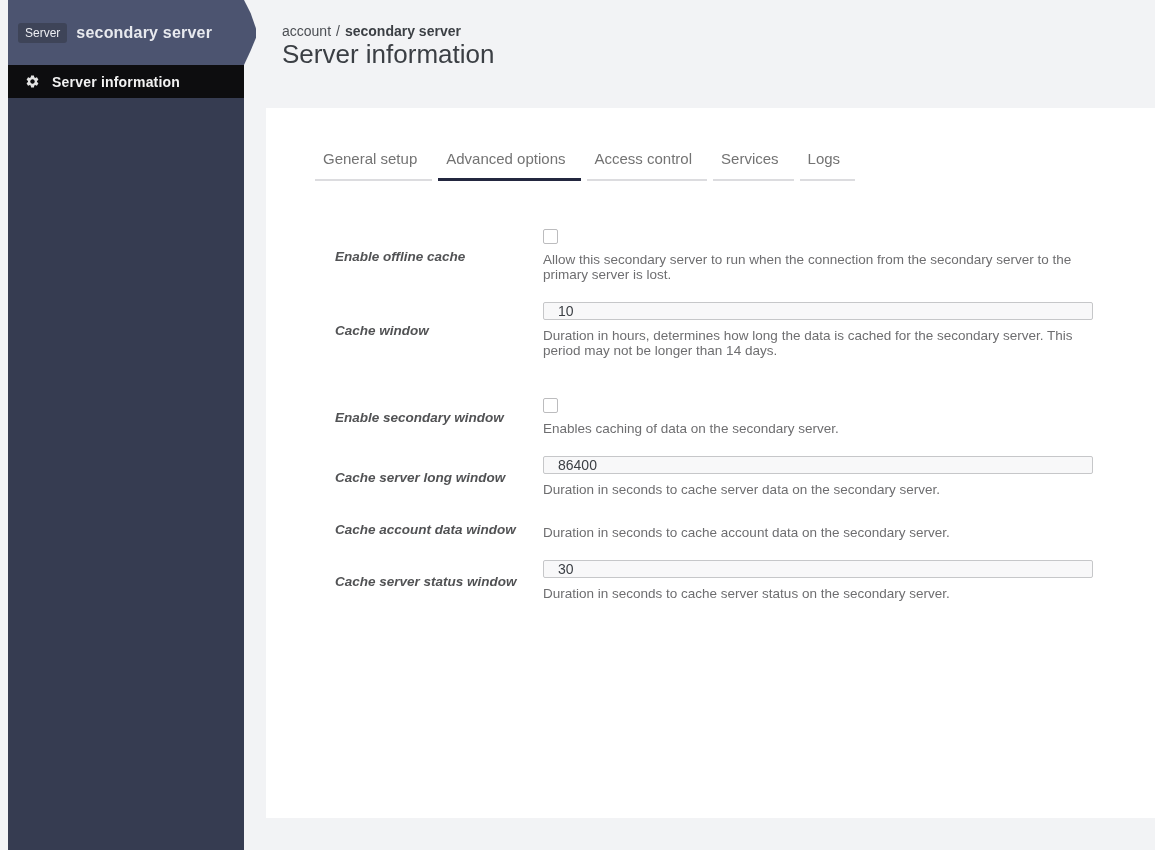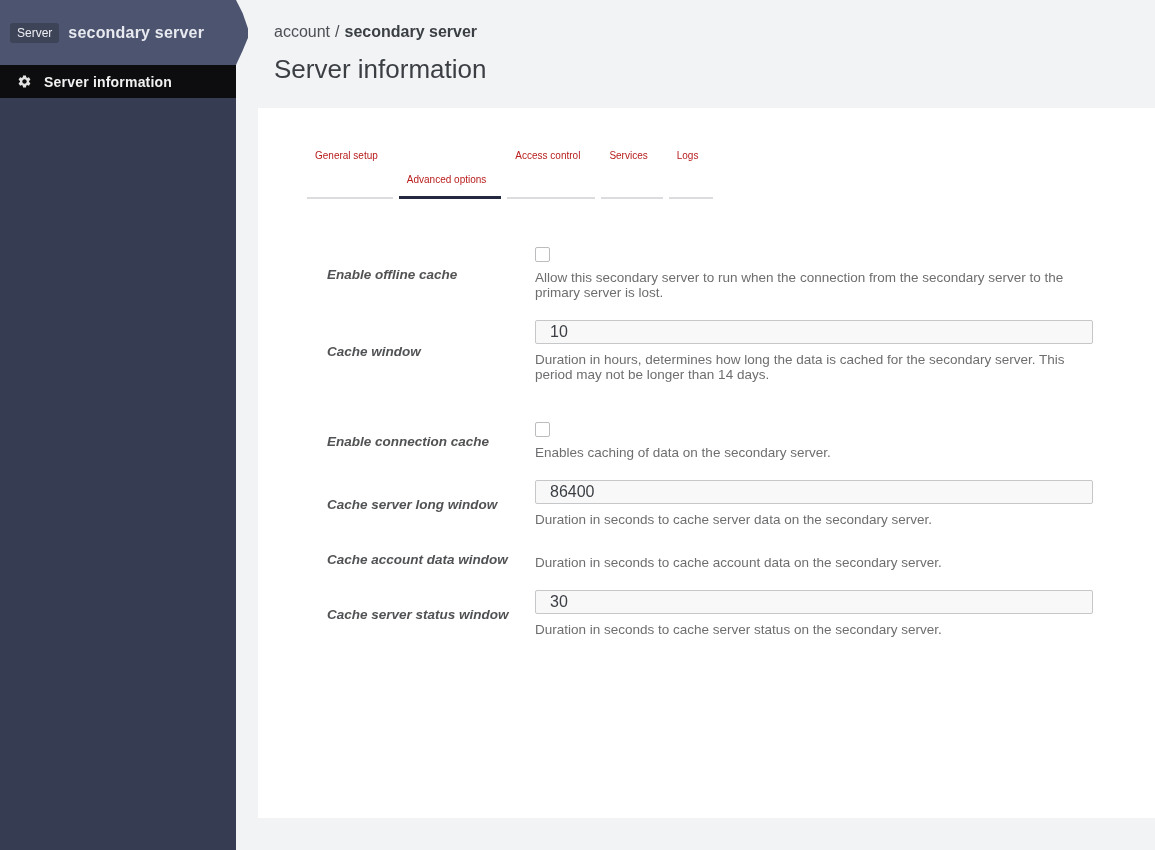--- a/index.html
+++ b/index.html
@@ -16,58 +16,58 @@
     --input-bg:#f8f8f9;
     --input-border:#c6c7c9;
     --tab-underline:#dcdcdf;
     --tab-active-underline:#23273f;
     --checkbox-border:#bcbcbe;
     --sidebar-text:#e8eaef;
   }
   *{margin:0;padding:0;box-sizing:border-box;}
   html,body{width:1155px;height:850px;overflow:hidden;}
   body{font-family:"Liberation Sans", sans-serif;background:var(--main-bg);}
-  .app{display:flex;width:1155px;height:850px;}
+  .app{display:flex;width:1155px;height:850px;padding-left:8px;}
 
   
   .sidebar{width:236px;flex-shrink:0;background:var(--sidebar-bg);display:flex;flex-direction:column;}
   .sidebar-header{height:65px;background:var(--sidebar-header-bg);display:flex;align-items:center;padding-left:10px;position:relative;}
   .sidebar-header::after{content:"";position:absolute;left:100%;top:0;width:12px;height:100%;
     background:var(--sidebar-header-bg);
     clip-path:polygon(0 0,55% 20%,100% 44%,100% 58%,55% 78%,0 100%);}
   .badge{background:var(--badge-bg);color:#edeef2;font-size:12px;padding:4px 7px;border-radius:3px;margin-right:9px;line-height:1;}
   .sidebar-title{color:var(--sidebar-text);font-size:16px;font-weight:700;letter-spacing:.2px;}
   .menu-item{height:33px;background:var(--menu-bg);display:flex;align-items:center;padding-left:16px;cursor:pointer;}
   .menu-item .icon-wrap{width:16px;height:16px;margin-right:12px;display:flex;align-items:center;justify-content:center;}
   .menu-item-label{color:#f2f2f2;font-size:14px;font-weight:700;letter-spacing:.2px;}
 
   
   .main{flex:1;display:flex;flex-direction:column;background:var(--main-bg);min-width:0;}
   .main-header{height:108px;padding:23px 0 0 38px;flex-shrink:0;}
-  .breadcrumb{font-size:16px;color:var(--breadcrumb-color);margin-bottom:13px;}
+  .breadcrumb{font-size:14px;color:var(--breadcrumb-color);}
   .breadcrumb .sep{margin:0 5px;}
   .breadcrumb .crumb{cursor:pointer;}
   .breadcrumb .crumb.current{font-weight:700;color:var(--text-dark);cursor:default;}
   .page-title{font-size:26px;font-weight:400;color:var(--text-dark);}
 
   .card{margin-left:22px;background:var(--card-bg);height:710px;padding:42px 62px 0 49px;}
 
   
   .tabs{display:flex;margin-bottom:48px;}
-  .tab{font-size:10px;color:#b91c1c;padding:0 15px 12px 8px;border-bottom:2px solid var(--tab-underline);margin-right:6px;cursor:pointer;white-space:nowrap;}
-  .tab.active{border-bottom:3px solid var(--tab-active-underline);padding-bottom:11px;margin-top:24px;}
+  .tab{font-size:15px;color:#737373;padding:0 15px 12px 8px;border-bottom:2px solid var(--tab-underline);margin-right:6px;cursor:pointer;white-space:nowrap;}
+  .tab.active{border-bottom:3px solid var(--tab-active-underline);padding-bottom:11px;}
 
   
   .form-row{display:flex;align-items:center;margin-bottom:20px;}
   .form-row.section-gap{margin-top:40px;}
   .label-col{width:228px;padding-left:20px;flex-shrink:0;}
   .field-label{font-size:13.5px;font-weight:700;color:var(--label-color);font-style:italic;}
   .control-col{flex:1;min-width:0;}
   .checkbox{display:block;width:15px;height:15px;border:1px solid var(--checkbox-border);border-radius:2px;background:#fff;cursor:pointer;}
-  .text-input{display:block;width:100%;height:24px;background:var(--input-bg);border:1px solid var(--input-border);border-radius:2px;padding:0 14px;font-size:16px;color:var(--text-dark);font-family:"Liberation Sans", sans-serif;}
+  .text-input{display:block;width:100%;height:18px;background:var(--input-bg);border:1px solid var(--input-border);border-radius:2px;padding:0 14px;font-size:14px;color:var(--text-dark);font-family:"Liberation Sans", sans-serif;}
   .help{margin-top:8px;font-size:13.5px;line-height:15px;color:var(--help-color);}
 </style>
 </head>
 <body>
 
 <div class="app">
 
   <aside class="sidebar">
     <div class="sidebar-header">
       <span class="badge">Server</span>
@@ -115,21 +115,21 @@
     <div class="label-col">
       <span class="field-label">Cache window</span>
     </div>
     <div class="control-col">
       <input type="text" class="text-input" value="10" style="">
       <div class="help">Duration in hours, determines how long the data is cached for the secondary server. This period may not be longer than 14 days.</div>
     </div>
   </div>
           <div class="form-row section-gap">
     <div class="label-col">
-      <span class="field-label">Enable connection cache</span>
+      <span class="field-label">Enable secondary window</span>
     </div>
     <div class="control-col">
       <span class="checkbox"></span>
       <div class="help">Enables caching of data on the secondary server.</div>
     </div>
   </div>
           <div class="form-row">
     <div class="label-col">
       <span class="field-label">Cache server long window</span>
     </div>

